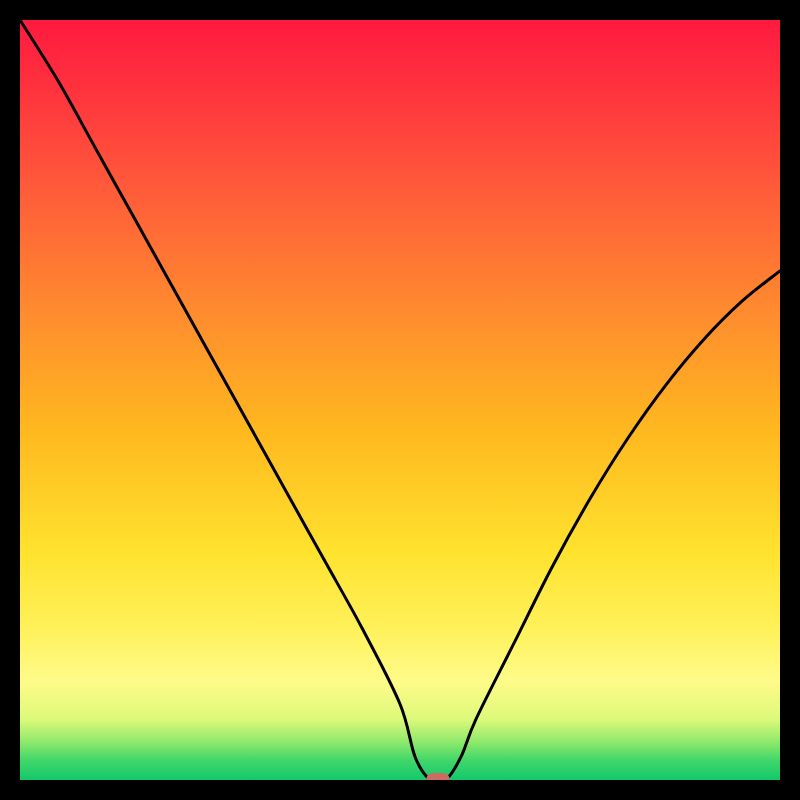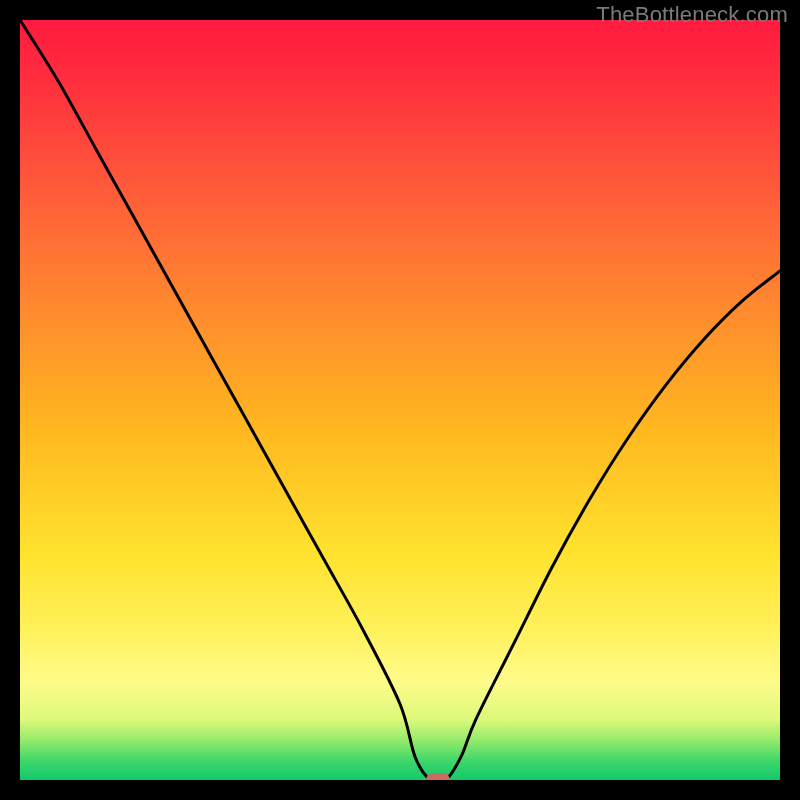--- a/index.html
+++ b/index.html
@@ -69,21 +69,20 @@
     border-radius: 7px;
     background: #cb6b62;
     z-index: 20;
     transform: translate(-50%, -50%);
   }
 </style>
 </head>
 <body>
 
 <div class="frame">
-  <div class="watermark">TheBottleneck.com</div>
 
   <div class="plot-area">
     <div class="gradient"></div>
 
     <svg class="curve" viewBox="0 0 760 760" preserveAspectRatio="none">
       <path id="curve-path" fill="none" stroke="#000" stroke-width="3" stroke-linejoin="round" stroke-linecap="round" d="M 0,0 C 6.333333333333333,10.133333333333326 25.333333333333336,39.26666666666661 38,60.799999999999955 C 50.666666666666664,82.3333333333333 63.333333333333336,106.40000000000003 76,129.20000000000005 C 88.66666666666667,152.00000000000006 101.33333333333333,174.80000000000004 114,197.60000000000002 C 126.66666666666667,220.4 139.33333333333334,243.20000000000002 152,266 C 164.66666666666666,288.8 177.33333333333334,311.59999999999997 190,334.4 C 202.66666666666666,357.2 215.33333333333334,380 228,402.8 C 240.66666666666666,425.6 253.33333333333334,448.4 266,471.2 C 278.6666666666667,494 291.3333333333333,516.8000000000001 304,539.6 C 316.6666666666667,562.4 329.3333333333333,583.9333333333334 342,608 C 354.6666666666667,632.0666666666666 371.1333333333333,662.4666666666667 380,684 C 388.8666666666667,705.5333333333333 390.1333333333333,724.5333333333334 395.2,737.2 C 400.26666666666665,749.8666666666667 405.33333333333337,756.2 410.40000000000003,760 C 415.4666666666667,763.8 420.53333333333336,763.8 425.6,760 C 430.6666666666667,756.2 435.7333333333333,747.3333333333334 440.79999999999995,737.2 C 445.8666666666666,727.0666666666667 447.1333333333333,718.2 456,699.2 C 464.8666666666667,680.2 481.3333333333333,648.5333333333334 494,623.2 C 506.6666666666667,597.8666666666667 519.3333333333334,571.2666666666668 532,547.2 C 544.6666666666666,523.1333333333333 557.3333333333334,500.33333333333337 570,478.8 C 582.6666666666666,457.26666666666665 595.3333333333334,437 608,418 C 620.6666666666666,399 633.3333333333334,381.26666666666665 646,364.8 C 658.6666666666666,348.33333333333337 671.3333333333334,333.1333333333334 684,319.20000000000005 C 696.6666666666666,305.2666666666667 709.3333333333334,292.6 722,281.2 C 734.6666666666666,269.79999999999995 753.6666666666666,255.86666666666662 760,250.79999999999995"></path>
     </svg>
 
     <div id="marker" class="marker" style="left: 418px; top: 760px;"></div>
   </div>

